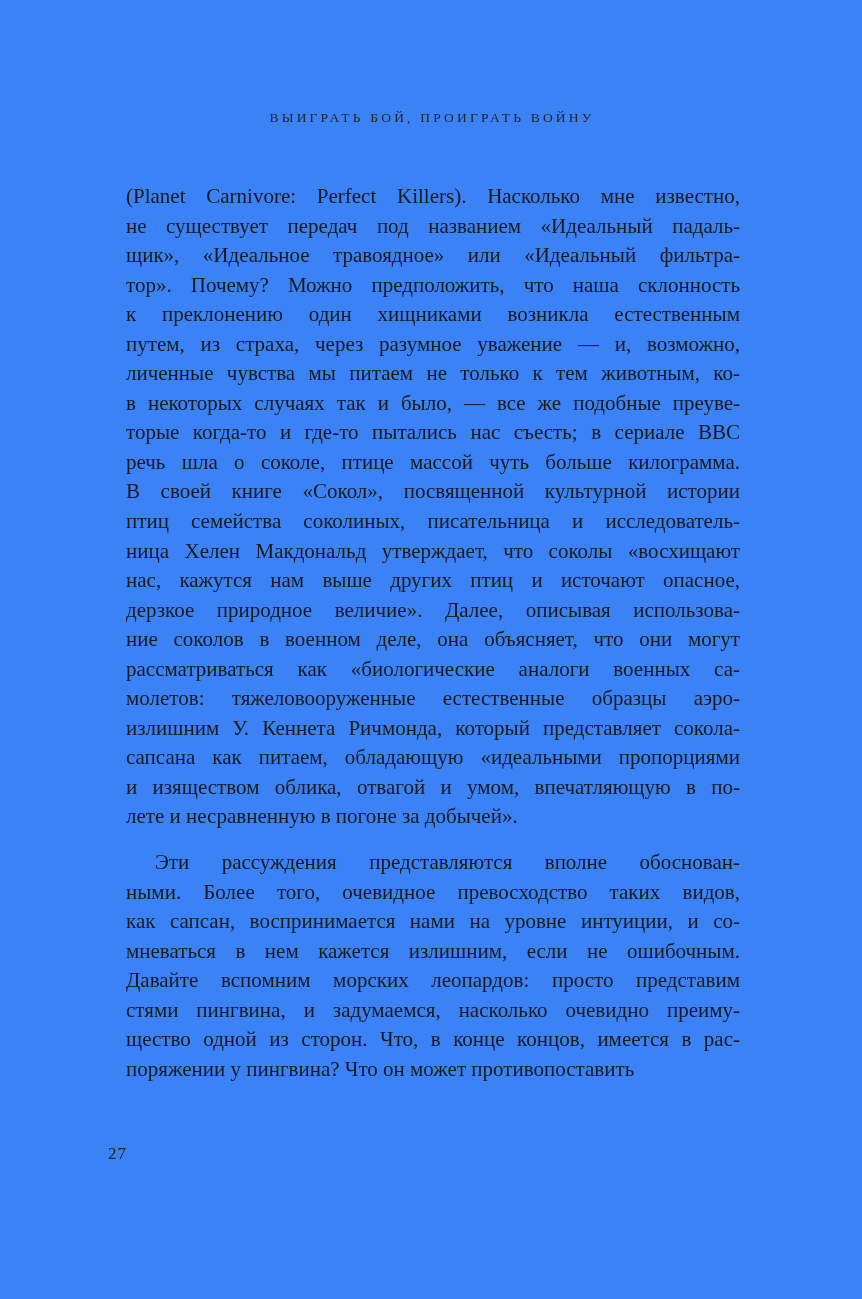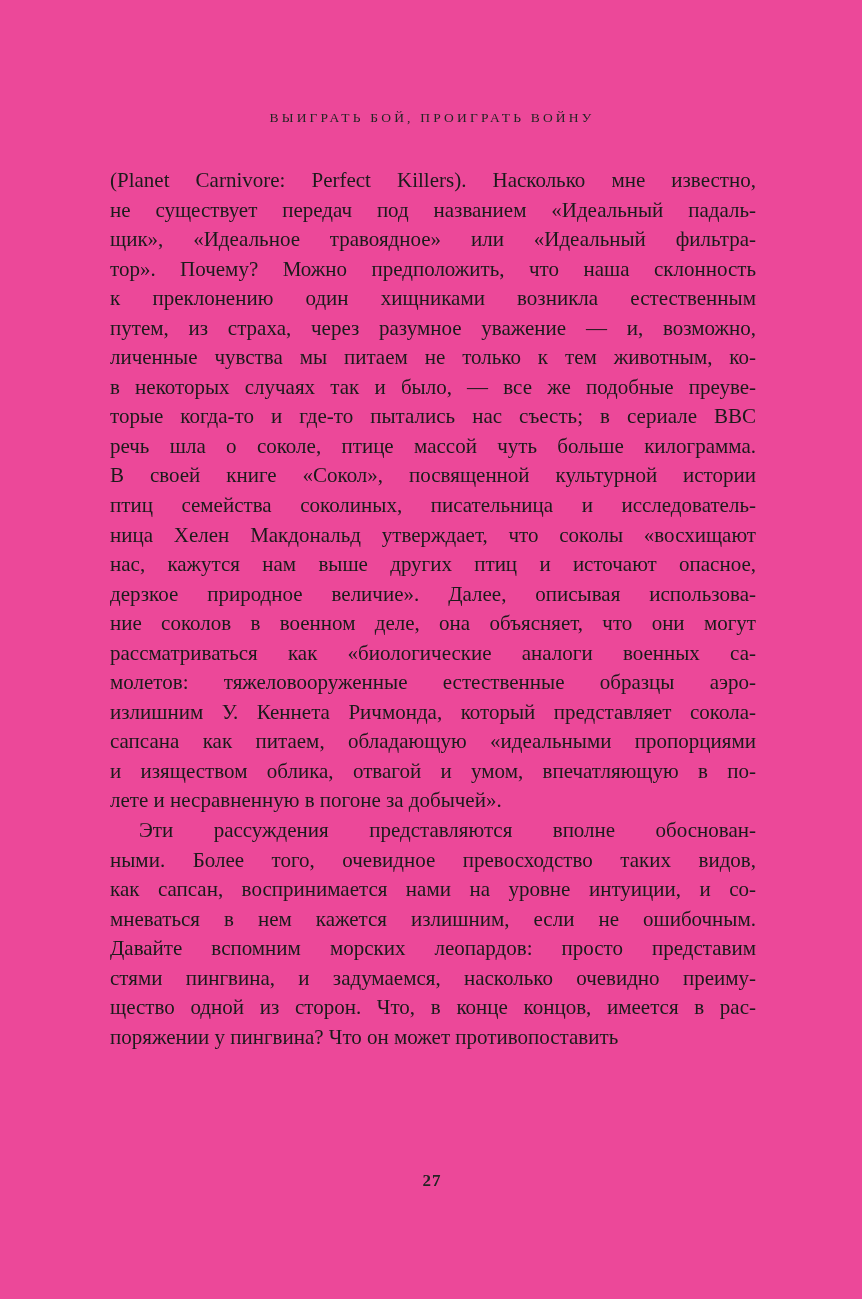--- a/index.html
+++ b/index.html
@@ -4,21 +4,21 @@
 <style>
   html, body { margin: 0; padding: 0; }
   body {
     background: #ffffff;
     font-family: "Liberation Serif", "DejaVu Serif", serif;
   }
   .page {
     position: relative;
     width: 862px;
     height: 1299px;
-    background: #ec4899;
+    background: #3b82f6;
     overflow: hidden;
   }
   .running-title {
     position: absolute;
     top: 110px;
     left: 108px;
     width: 648px;
     text-align: center;
     font-size: 13.5px;
     letter-spacing: 3.2px;
@@ -27,41 +27,41 @@
   }
   .body-text {
     position: absolute;
     top: 166px;
     left: 110px;
     width: 646px;
     font-size: 21px;
     line-height: 29.55px;
     color: #1b1b1b;
   }
-  .paragraph { margin: 0; }
+  .paragraph { margin: 16px; }
   .line {
     text-align: justify;
     text-align-last: justify;
     white-space: normal;
   }
   .line.last {
     text-align-last: left;
   }
   .line.indented {
     text-indent: 29px;
     font-family: Liberation Serif, serif;
   }
   .page-number {
     position: absolute;
-    top: 1171px;
+    top: 1144px;
     left: 108px;
     width: 648px;
-    text-align: center;
+    text-align: left;
     font-size: 17px;
-    font-weight: 700;
+    font-weight: 400;
     letter-spacing: 1px;
     color: #242424;
   }
 </style>
 </head>
 <body>
 
 <div class="page">
   <div class="running-title">ВЫИГРАТЬ БОЙ, ПРОИГРАТЬ ВОЙНУ</div>
 

